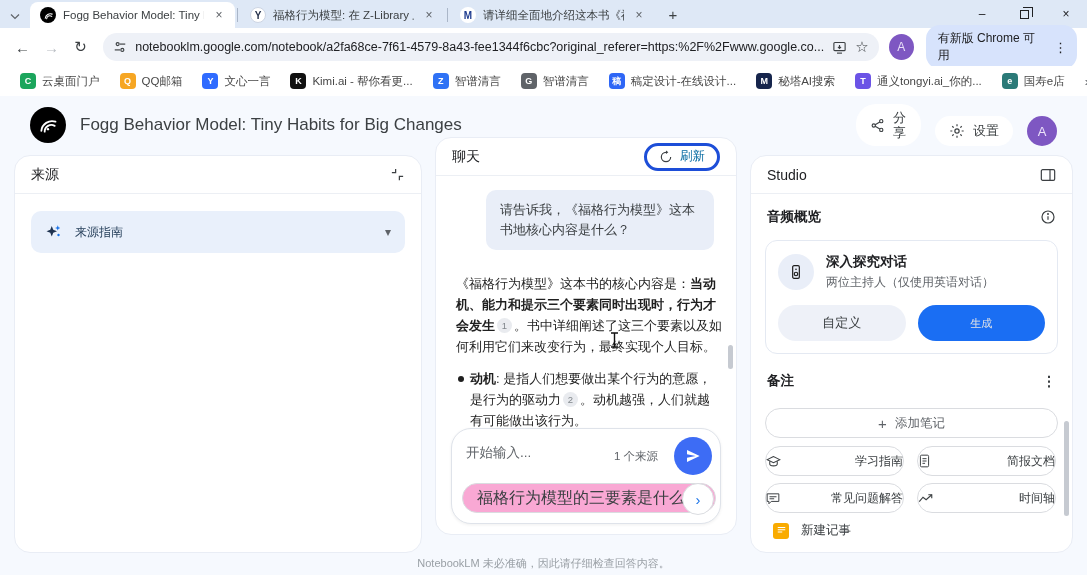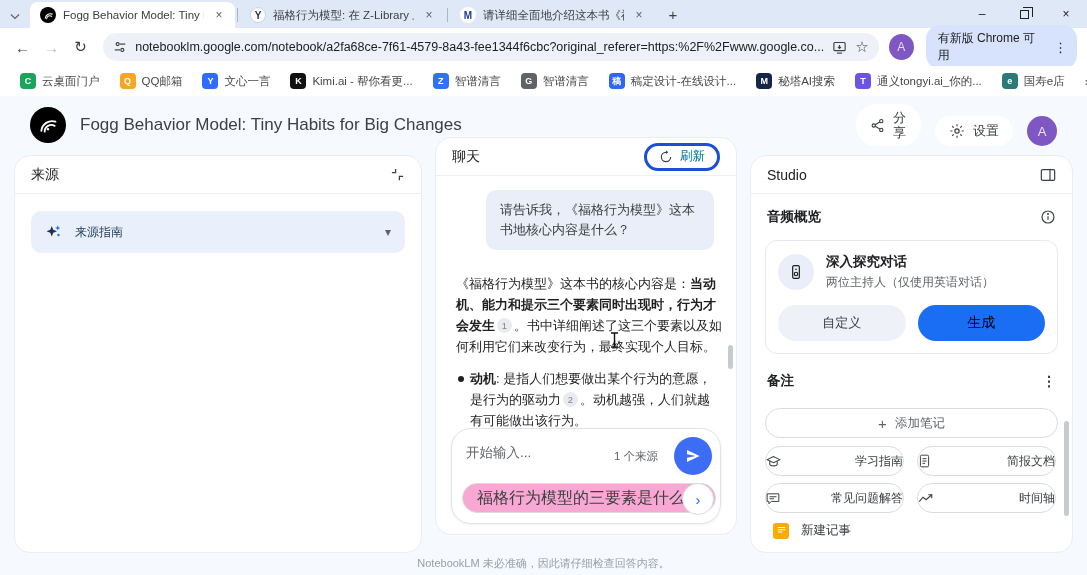--- a/index.html
+++ b/index.html
@@ -86,21 +86,21 @@
   #panel-studio { left:750px; top:59px; width:323px; height:398px; }
   .section-row { display:flex; align-items:center; padding:14px 16px 8px 16px; font-size:13.5px; color:#202124; font-weight:bold; }
   .section-row .spacer { flex:1; }
   #audio-card { margin:6px 14px 0 14px; border:1px solid #e4e9f2; border-radius:12px; padding:12px; }
   #audio-card .row { display:flex; align-items:center; gap:12px; }
   .audio-ico { width:36px; height:36px; border-radius:50%; background:#e9eef8; display:flex; align-items:center; justify-content:center; }
   .audio-title { font-size:13.5px; color:#202124; font-weight:bold; }
   .audio-sub { font-size:12px; color:#5f6368; margin-top:3px; }
   .audio-btns { display:flex; gap:12px; margin-top:14px; }
   .btn-tonal { flex:1; height:36px; border-radius:18px; background:#eef1f8; display:flex; align-items:center; justify-content:center; font-size:13px; color:#3c4043; }
-  .btn-blue { flex:1; height:36px; border-radius:18px; background:#1a6ef3; display:flex; align-items:center; justify-content:center; font-size:14px; color:#000000;text-align:center; }
+  .btn-blue { flex:1; height:36px; border-radius:18px; background:#1a6ef3; display:flex; align-items:center; justify-content:center; font-size:11px; color:#e5e5e5;text-align:center; }
   .dots-v { color:#3c4043; font-size:14px; letter-spacing:0; }
   #add-note { margin:10px 14px 0 14px; height:30px; border:1px solid #dadce0; border-radius:16px; display:flex; align-items:center; justify-content:center; gap:8px; font-size:12.5px; color:#5f6368; background:#fff; }
   #note-chips { margin:8px 14px 0 14px; display:flex; flex-wrap:wrap; gap:7px 13px; }
   .note-chip { width:139px; height:30px; border:1px solid #dadce0; border-radius:16px; display:flex; align-items:center; justify-content:space-between; gap:7px; font-size:12px; color:#3c4043; background:#fff; }
   #new-note-row { margin:9px 14px 0 22px; display:flex; align-items:center; gap:12px; font-size:12.5px; color:#3c4043; }
   .note-ico { width:16px; height:16px; border-radius:3px; background:#f9ab00; display:flex; align-items:center; justify-content:center; }
 
   #disclaimer { position:absolute; left:0; right:0; top:460px; text-align:center; font-size:11px; color:#9aa0a6; }
 
   

